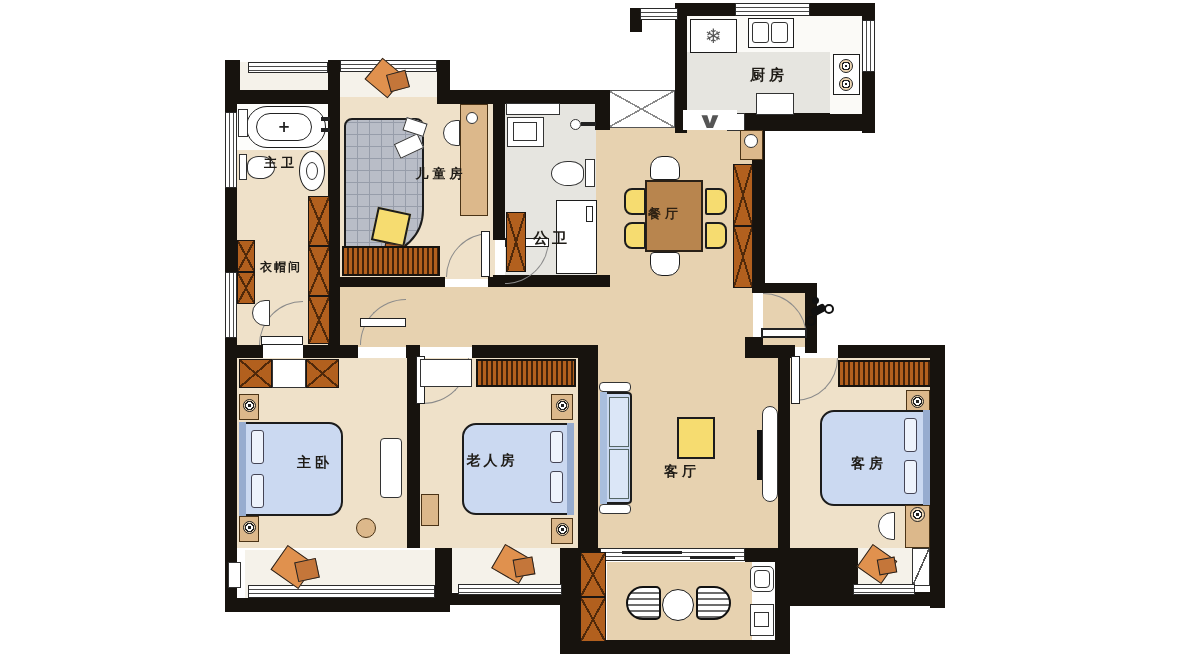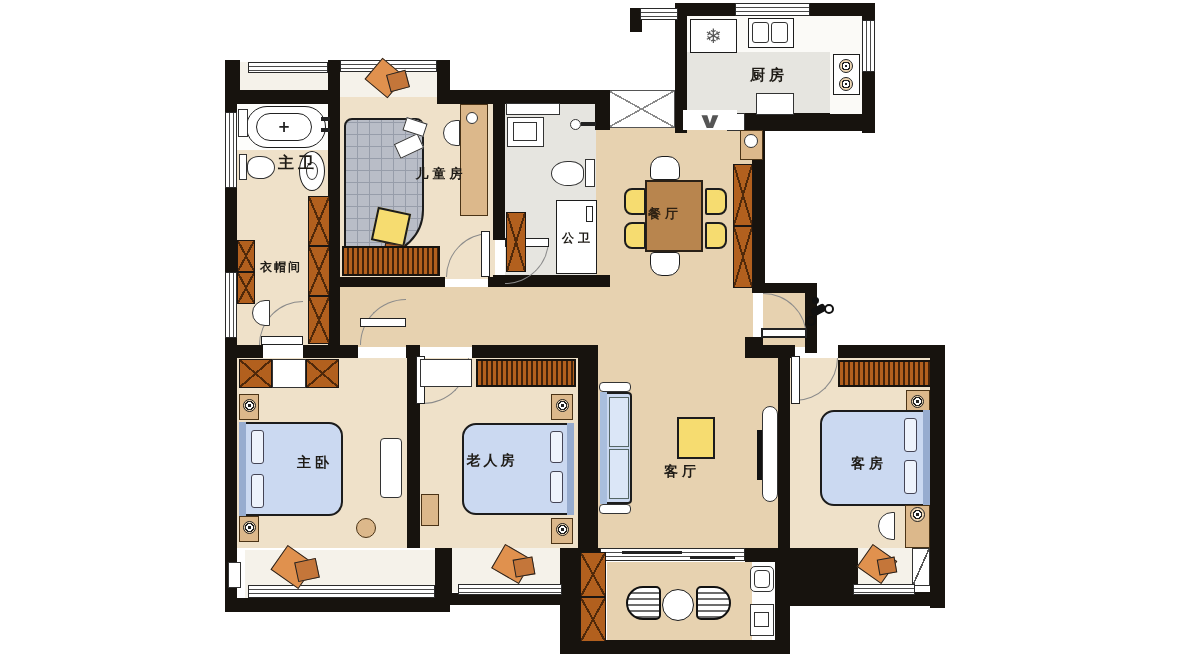--- a/index.html
+++ b/index.html
@@ -278,23 +278,23 @@
   <div class="a xcell" style="left:580px;top:552px;width:26px;height:45px"></div>
   <div class="a xcell" style="left:580px;top:597px;width:26px;height:45px"></div>
   <div class="a dchair" style="left:626px;top:586px;width:35px;height:34px;border-radius:17px 5px 5px 17px"></div>
   <div class="a dchair" style="left:696px;top:586px;width:35px;height:34px;border-radius:5px 17px 17px 5px"></div>
   <div class="a wb round" style="left:662px;top:589px;width:32px;height:32px"></div>
   <div class="a wb1" style="left:750px;top:566px;width:24px;height:26px;border-radius:5px"></div>
   <div class="a wb1" style="left:754px;top:570px;width:16px;height:18px;border-radius:4px"></div>
   <div class="a wb1" style="left:750px;top:604px;width:24px;height:32px"></div>
   <div class="a wb1" style="left:754px;top:612px;width:15px;height:15px"></div>
 
-  <div class="a lbl" style="left:298px;top:163px;font-size:16px">主卫</div>
+  <div class="a lbl" style="left:281px;top:163px;font-size:13px">主卫</div>
   <div class="a lbl" style="left:441px;top:174px;font-size:13px">儿童房</div>
-  <div class="a lbl" style="left:578px;top:238px;font-size:12px">公卫</div>
+  <div class="a lbl" style="left:552px;top:238px;font-size:15px">公卫</div>
   <div class="a lbl" style="left:281px;top:267px;font-size:12px;letter-spacing:2px">衣帽间</div>
   <div class="a lbl" style="left:769px;top:75px;font-size:15px">厨房</div>
   <div class="a lbl" style="left:665px;top:214px;font-size:13px;color:#2e2113">餐厅</div>
   <div class="a lbl" style="left:315px;top:463px;font-size:14px">主卧</div>
   <div class="a lbl" style="left:492px;top:461px;font-size:14px;letter-spacing:3px">老人房</div>
   <div class="a lbl" style="left:682px;top:472px;font-size:14px">客厅</div>
   <div class="a lbl" style="left:869px;top:464px;font-size:14px">客房</div>
 
 </div>
 

